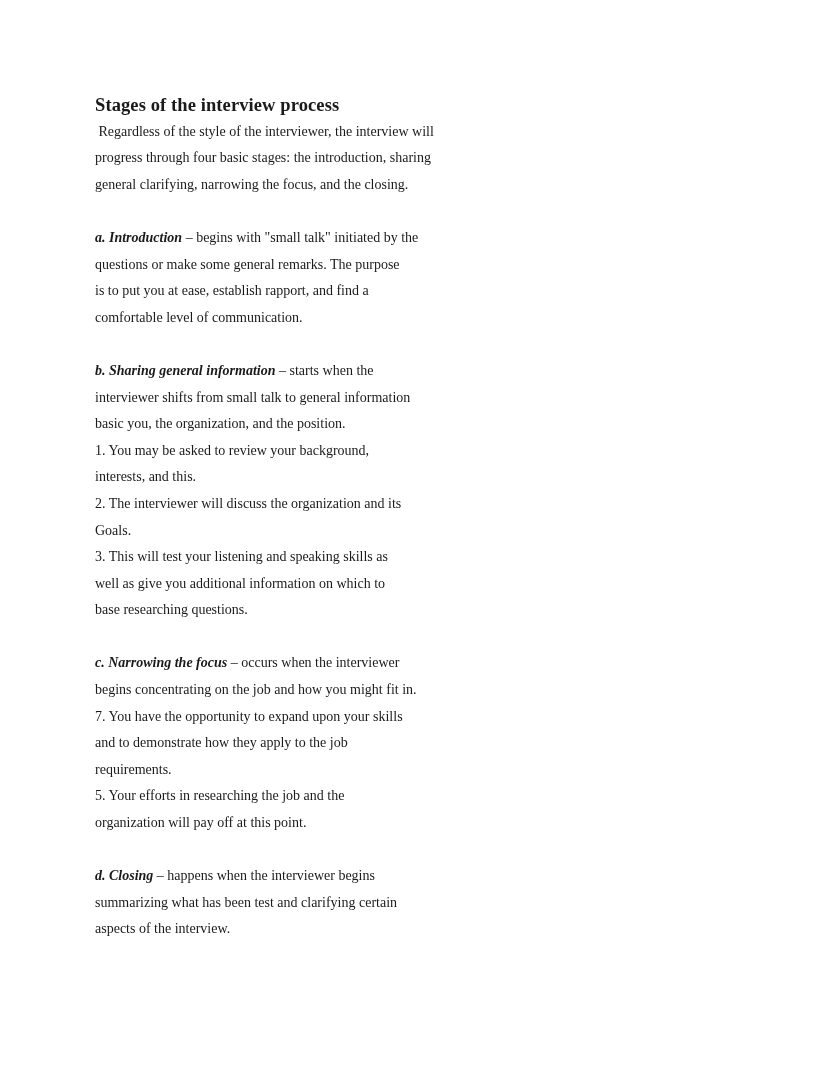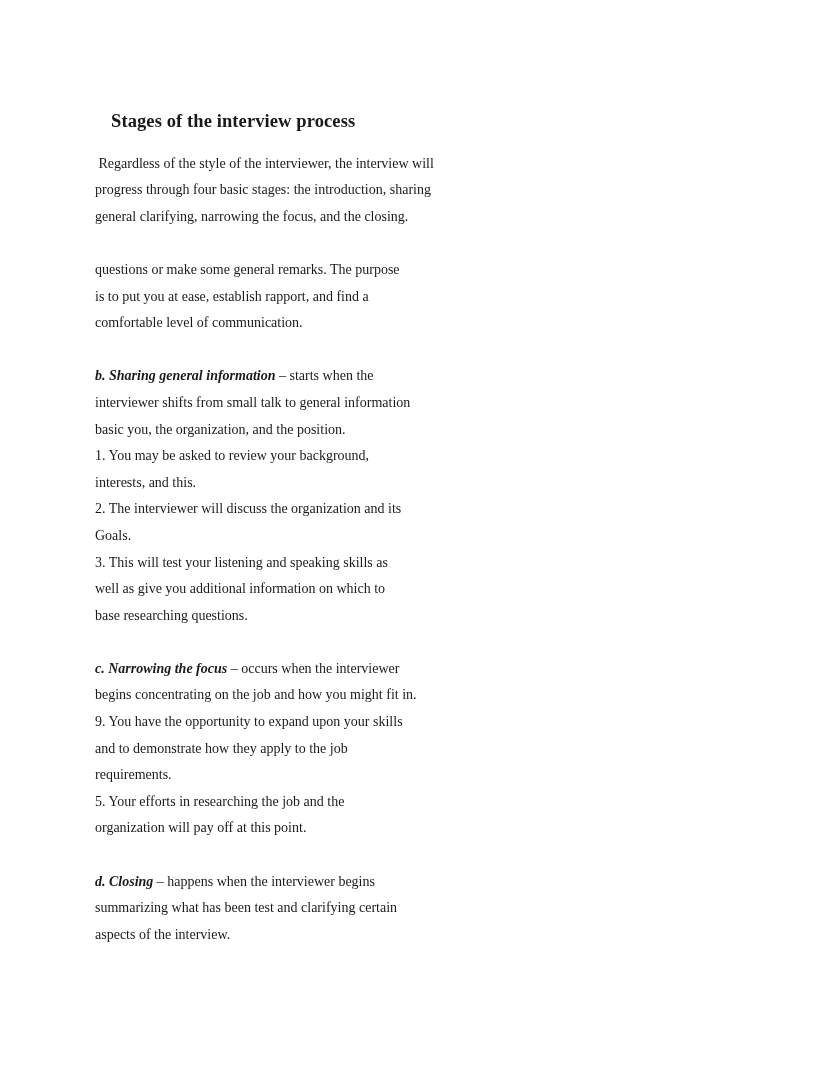--- a/index.html
+++ b/index.html
@@ -27,21 +27,21 @@
   .doc-body {
     position: absolute;
     left: 95px;
     top: 92px;
     width: 478px;
   }
   .heading {
     font-size: 18.5px;
     font-weight: bold;
     line-height: 26.6px;
-    margin: 16px;
+    margin: 0;
     letter-spacing: 0.1px;
   }
   .para {
     margin: 0;
     font-size: 14px;
     line-height: 26.6px;
     font-weight: normal;
   }
   .line {
     display: block;
@@ -66,20 +66,21 @@
 
     <p class="para">
       <span class="line"> Regardless of the style of the interviewer, the interview will</span>
       <span class="line">progress through four basic stages: the introduction, sharing</span>
       <span class="line">general clarifying, narrowing the focus, and the closing.</span>
     </p>
 
     <span class="spacer"></span>
 
     <p class="para">
+      <span class="line"><span class="lead">a. Introduction</span><span> – </span><span>begins with "small talk" initiated by the</span></span>
       <span class="line">questions or make some general remarks. The purpose</span>
       <span class="line">is to put you at ease, establish rapport, and find a</span>
       <span class="line">comfortable level of communication.</span>
     </p>
 
     <span class="spacer"></span>
 
     <p class="para">
       <span class="line"><span class="lead">b. Sharing general information</span><span> – </span><span>starts when the</span></span>
       <span class="line">interviewer shifts from small talk to general information</span>
@@ -91,21 +92,21 @@
       <span class="line">3. This will test your listening and speaking skills as</span>
       <span class="line">well as give you additional information on which to</span>
       <span class="line">base researching questions.</span>
     </p>
 
     <span class="spacer"></span>
 
     <p class="para">
       <span class="line"><span class="lead">c. Narrowing the focus</span><span> – </span><span>occurs when the interviewer</span></span>
       <span class="line">begins concentrating on the job and how you might fit in.</span>
-      <span class="line">9. You have the opportunity to expand upon your skills</span>
+      <span class="line">7. You have the opportunity to expand upon your skills</span>
       <span class="line">and to demonstrate how they apply to the job</span>
       <span class="line">requirements.</span>
       <span class="line">5. Your efforts in researching the job and the</span>
       <span class="line">organization will pay off at this point.</span>
     </p>
 
     <span class="spacer"></span>
 
     <p class="para">
       <span class="line"><span class="lead">d. Closing</span><span> – </span><span>happens when the interviewer begins</span></span>

